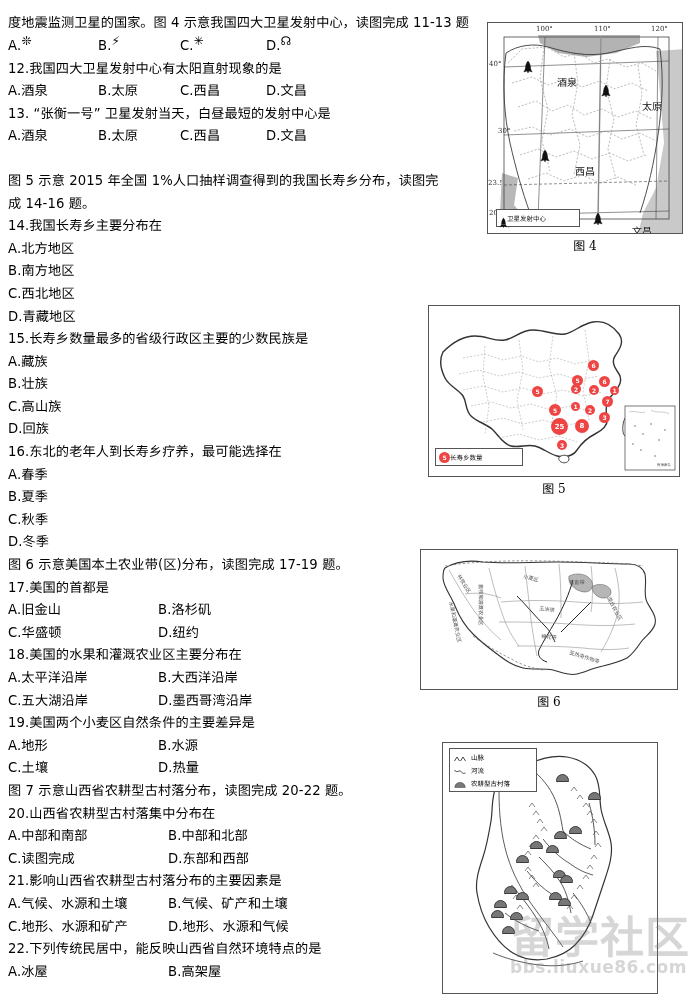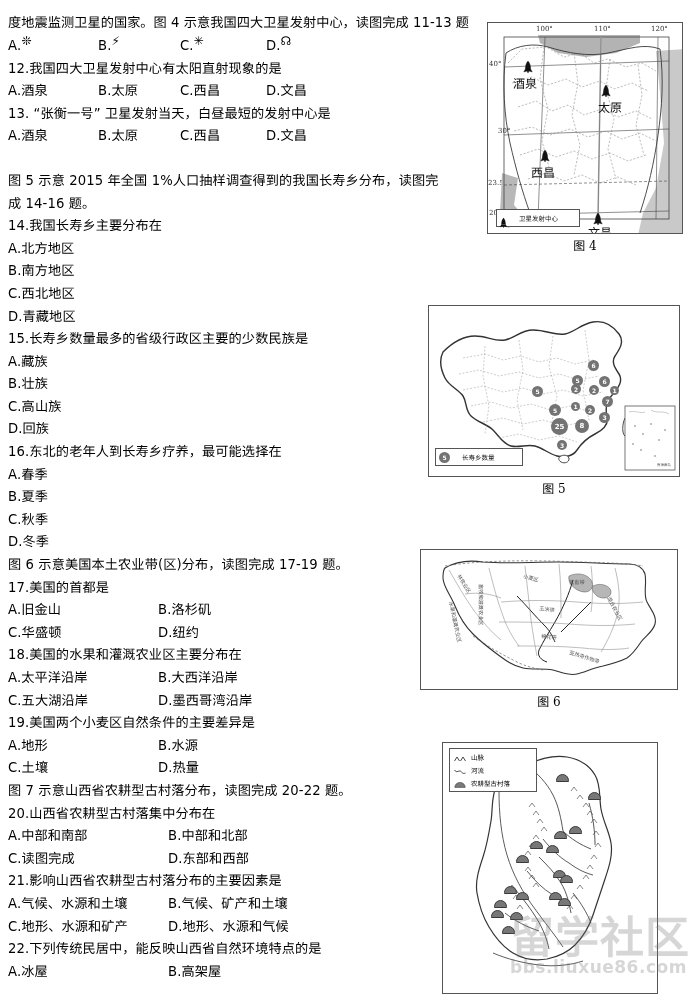--- a/index.html
+++ b/index.html
@@ -80,43 +80,44 @@
     font-family: "DejaVu Serif", "Liberation Serif", serif;
   }
   .map4-svg { position: absolute; left: 0; top: 0; }
   .legend-box {
     position: absolute;
     border: 1px solid #555;
     background: #fff;
     box-sizing: border-box;
     display: flex;
     align-items: center;
-    gap: 12px;
+    gap: 0;
     padding: 1px 3px;
   }
   .legend-txt { font-size: 6.5px; color: #111; white-space: nowrap; }
   .rocket {
     width: 7px; height: 11px;
     position: relative;
     display: inline-block;
   }
   .city-lab {
     position: absolute;
-    font-size: 12px;
+    font-size: 10px;
     color: #111;
     white-space: nowrap;
+    margin-left: 44px;
   }
 
   
   #figure5 { left: 428px; top: 305px; width: 252px; }
   #figure5 .fig-frame { width: 252px; height: 172px; }
   .dot {
     position: absolute;
     border-radius: 50%;
-    background: #737373;
+    background: #ef4444;
     color: #fff;
     display: flex;
     align-items: center;
     justify-content: center;
     font-size: 6px;
     font-weight: bold;
     font-family: "DejaVu Sans", "Liberation Sans", sans-serif;
   }
 
   

